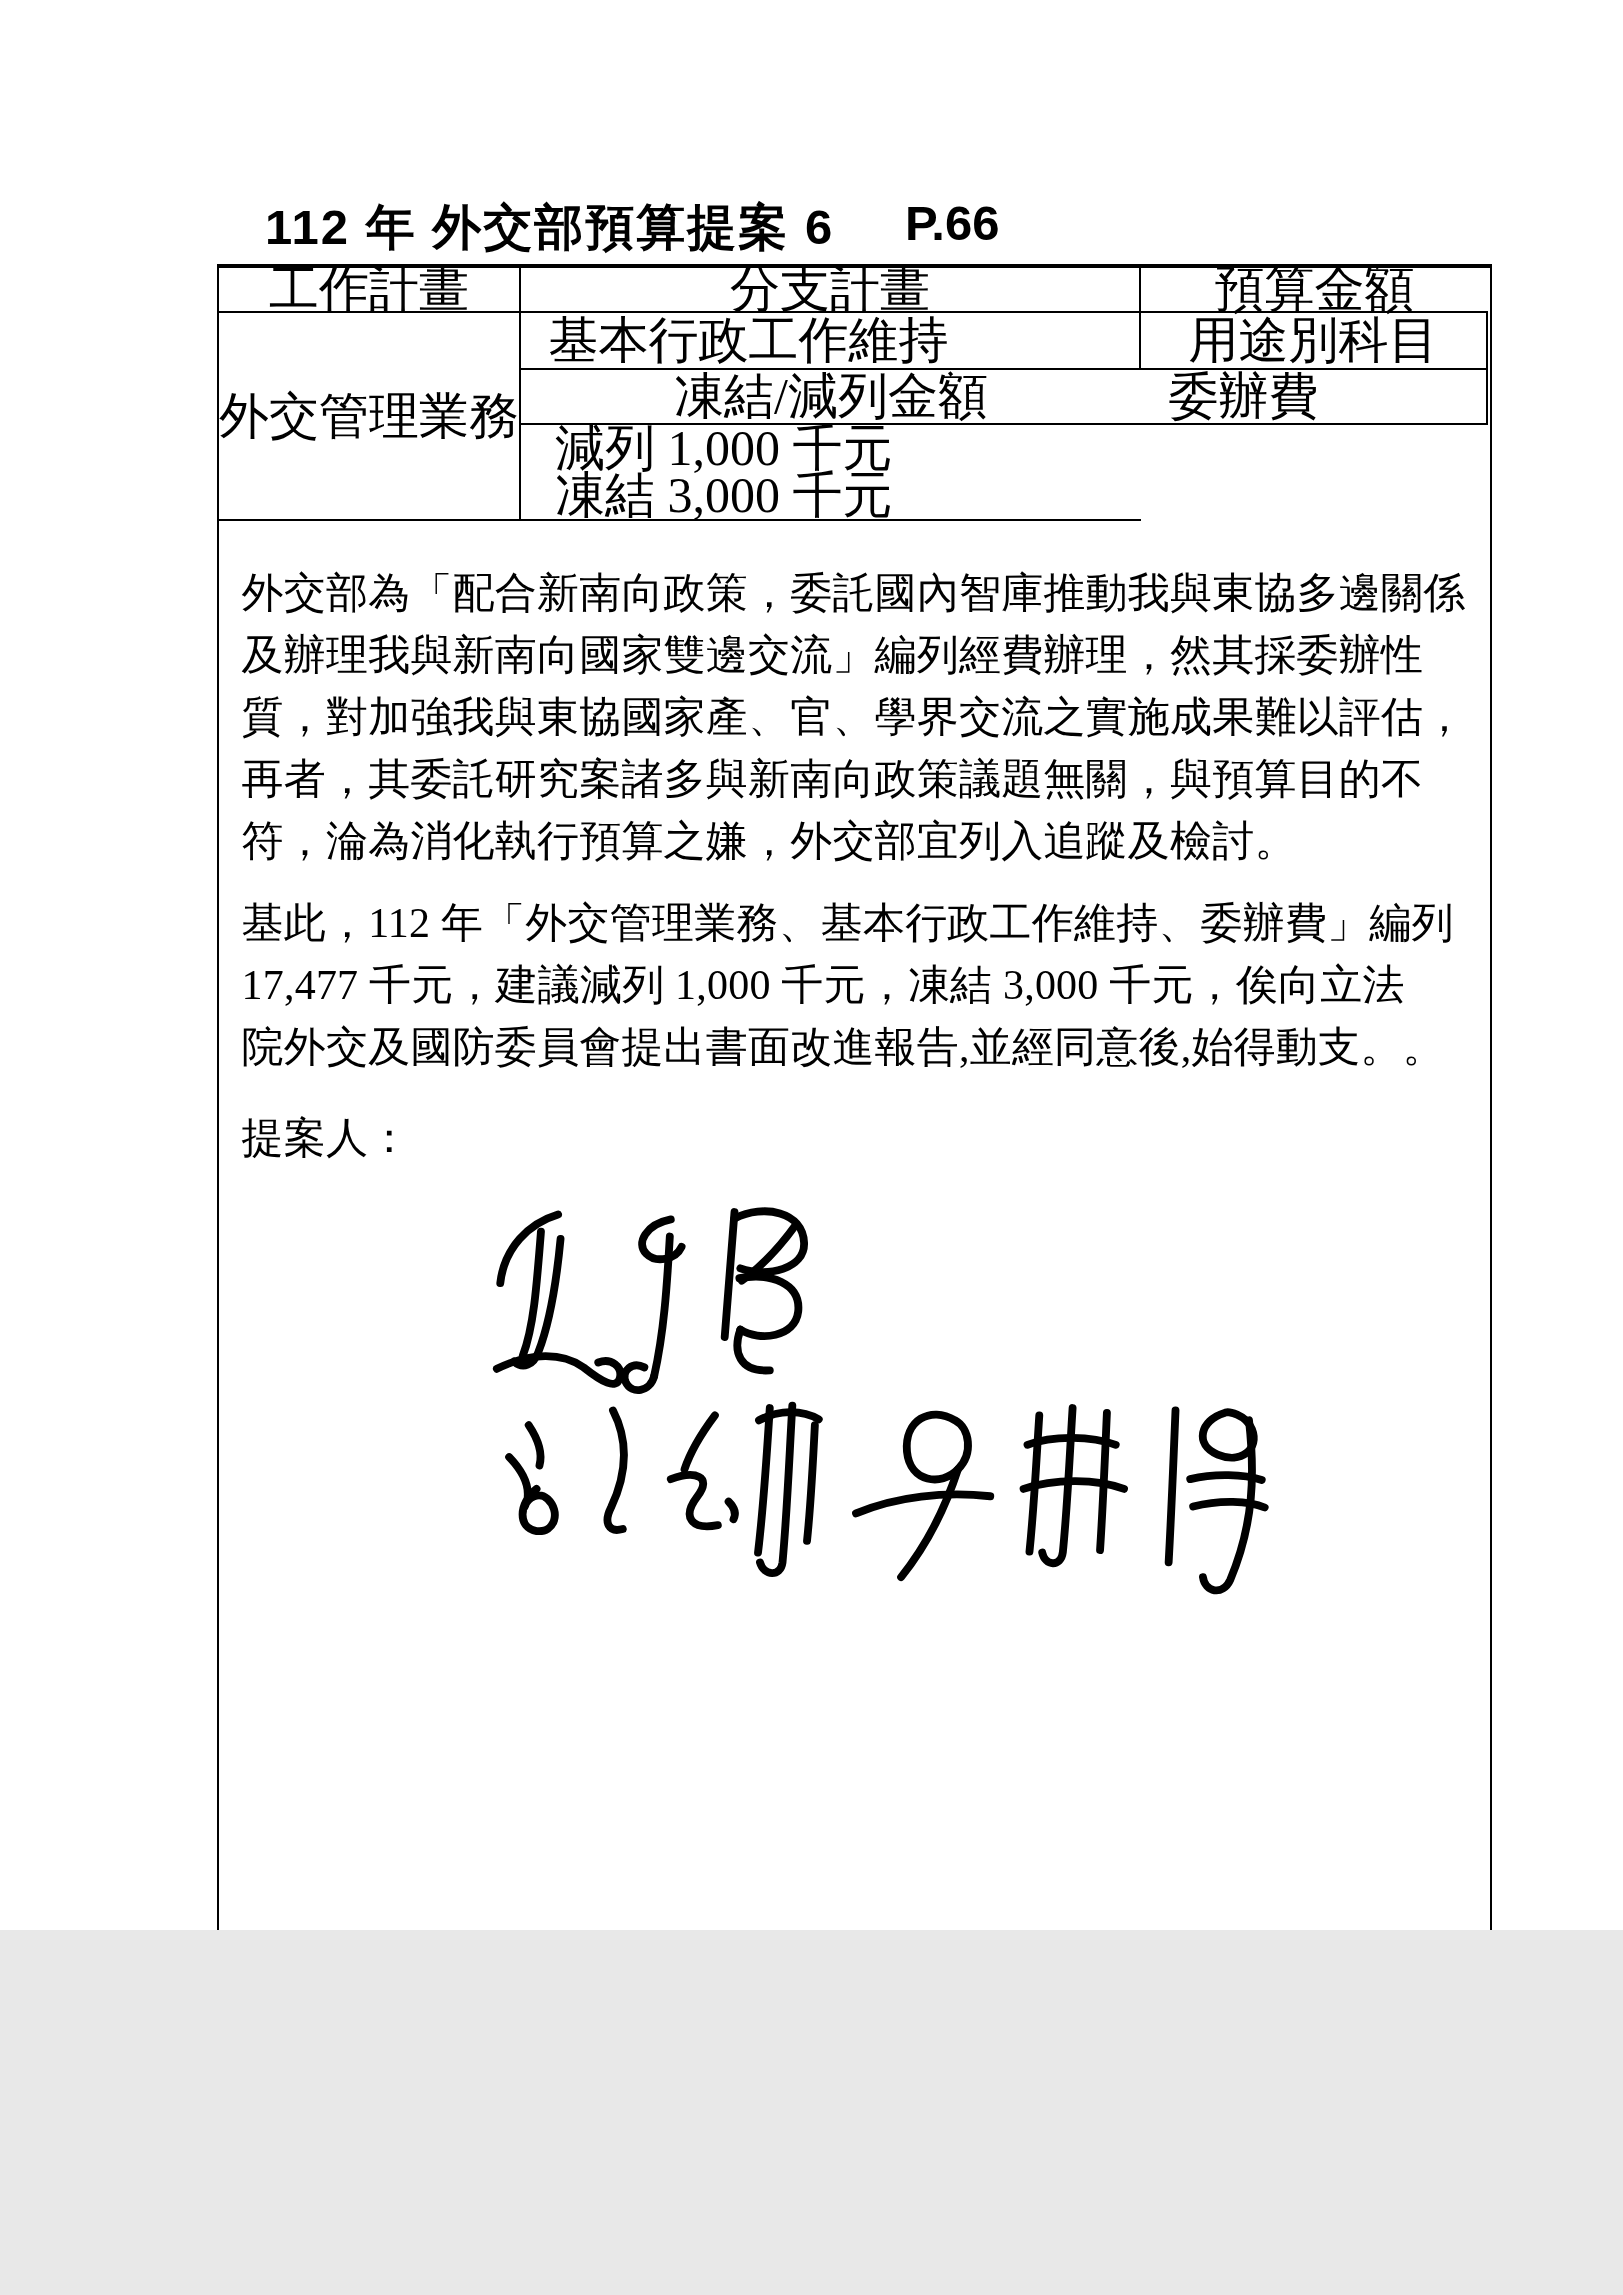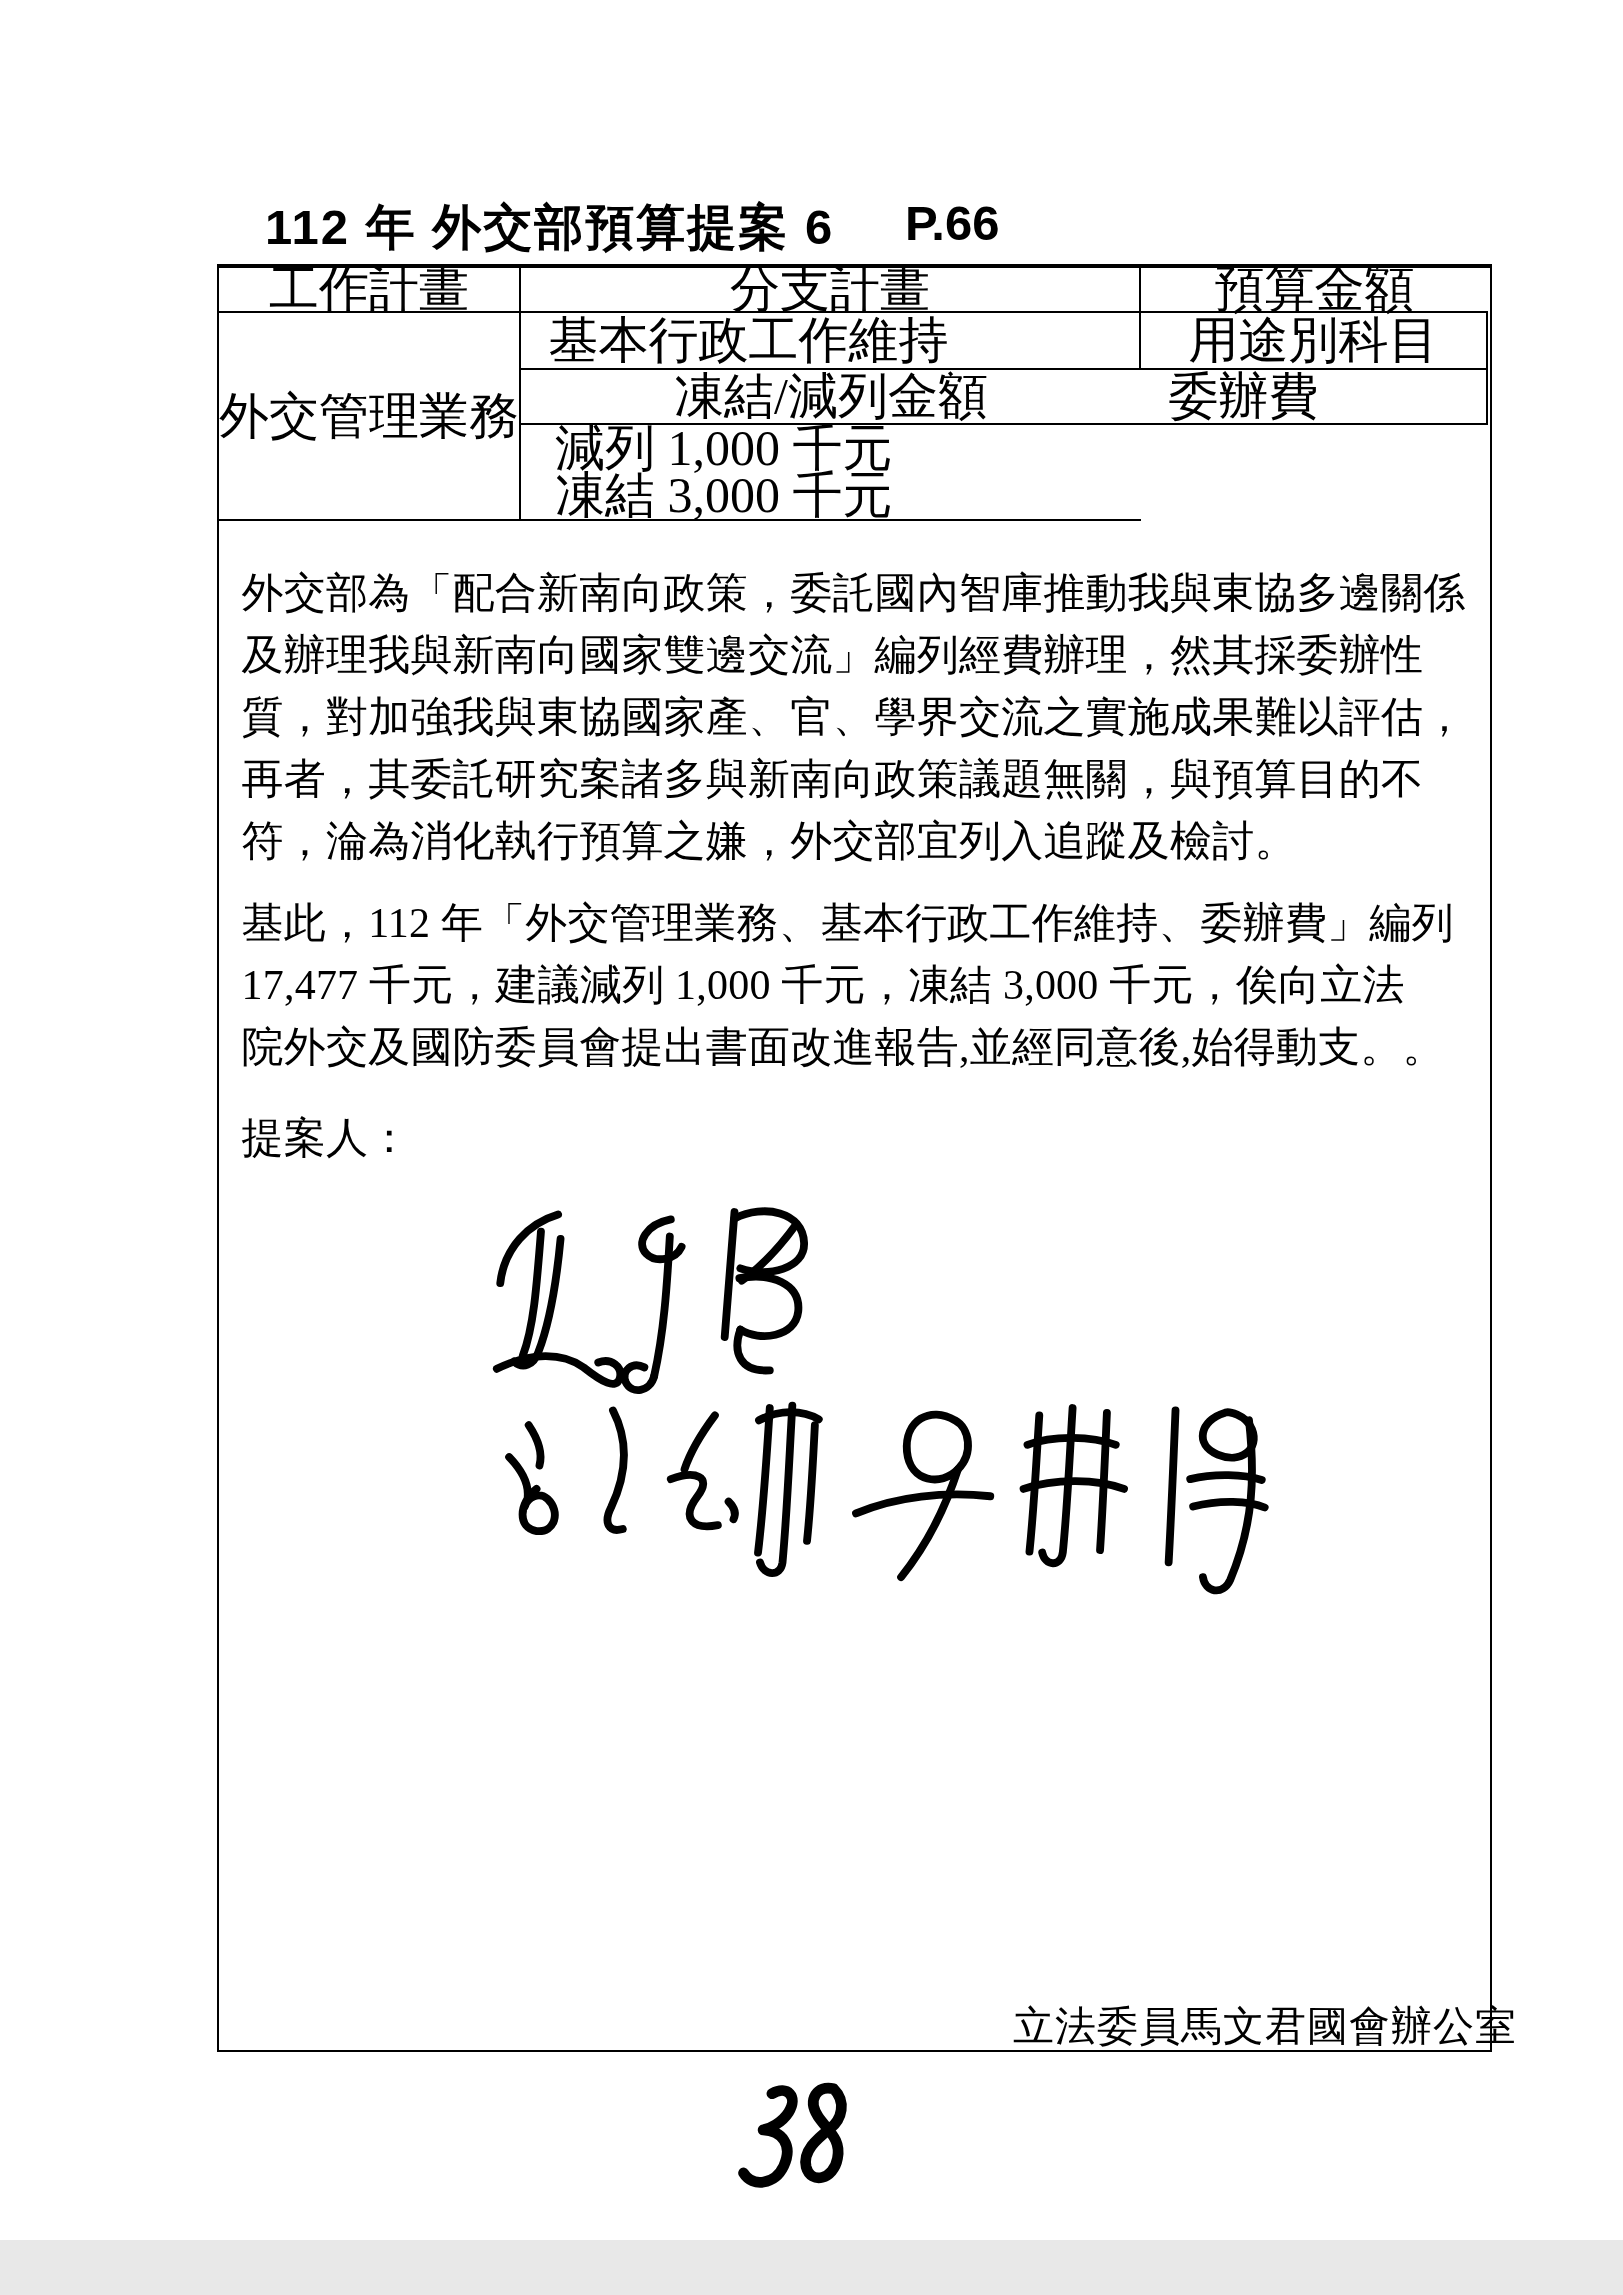--- a/index.html
+++ b/index.html
@@ -1,18 +1,18 @@
 <!DOCTYPE html>
 <html style="font-size:7.8px"><head>
 <meta charset="utf-8">
 <style>
   html,body { margin:0; padding:0; background:#e8e8e8; }
   .page {
     position:relative;
-    width:1624px; height:2240px;
+    width:1624px; height:1930px;
     background:#ffffff;
     font-family:"Liberation Serif", serif;
     color:#000;
     overflow:hidden;
   }
   
   .title-row {
     position:absolute; left:265px; top:195px;
     font-family:"Liberation Sans", sans-serif;
     font-weight:bold; font-size:49px; letter-spacing:2px;

